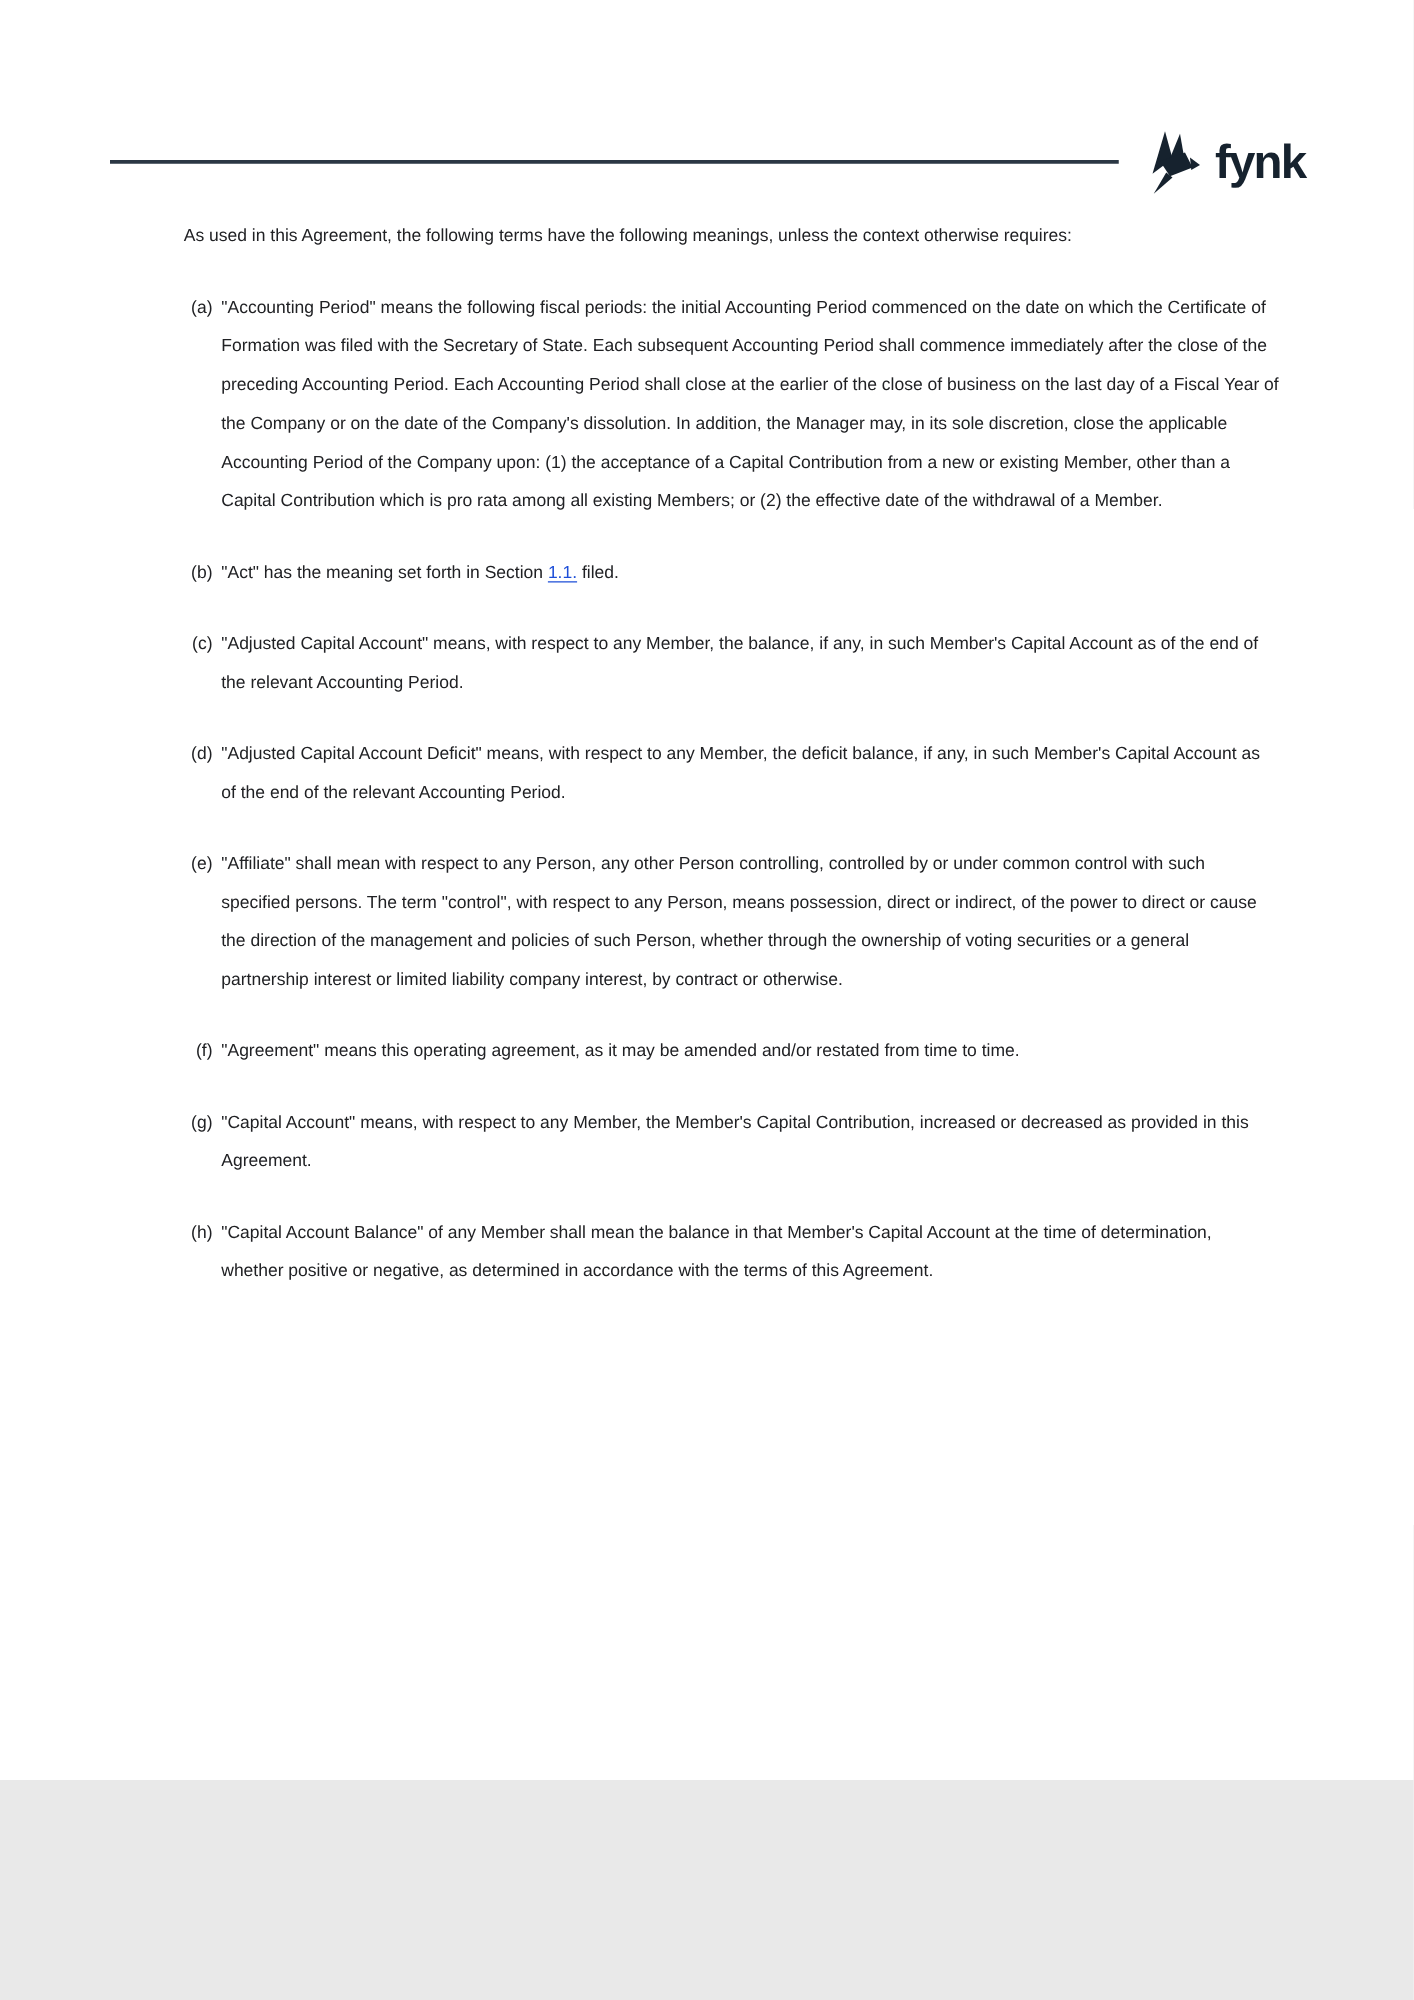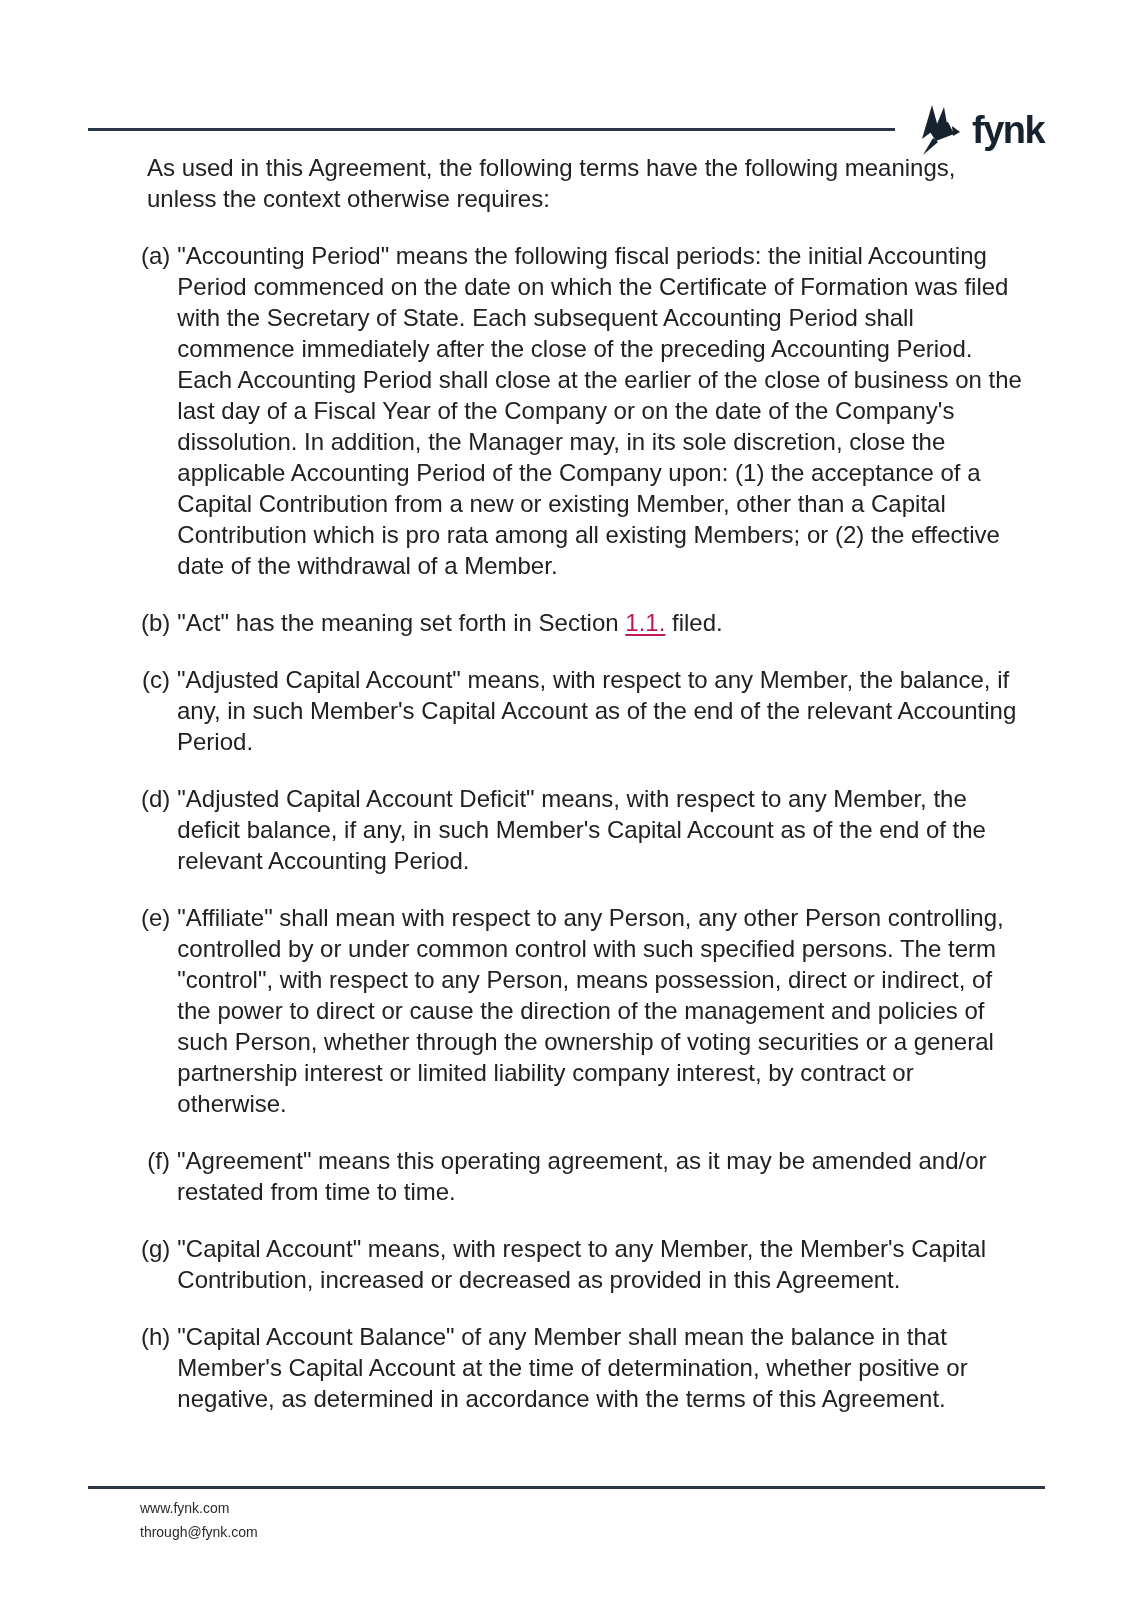--- a/index.html
+++ b/index.html
@@ -1,19 +1,19 @@
 <!DOCTYPE html>
 <html><head>
 <meta charset="utf-8">
 <style>
   html, body { margin: 0; padding: 0; background: #e9e9e9; }
   .page {
     position: relative;
     width: 1131px;
-    height: 1600px;
+    height: 1424px;
     background: #ffffff;
     font-family: "Liberation Sans", sans-serif;
     color: #202124;
     overflow: hidden;
     margin: 0 auto;
   }
   .top-rule {
     position: absolute;
     left: 88px; top: 128px;
     width: 807px; height: 3px;
@@ -29,41 +29,41 @@
   .logo svg { width: 40px; height: 52px; display: block; }
   .brand {
     font-size: 38px;
     font-weight: bold;
     color: #16222e;
     letter-spacing: -1.5px;
     line-height: 52px;
   }
   .content {
     position: absolute;
-    left: 147px; top: 152px;
+    left: 147px; top: 173px;
     width: 877px;
-    font-size: 24px;
+    font-size: 14px;
     line-height: 31px;
   }
   .intro { margin: 0; }
   .definitions { margin: 0; padding: 0; }
   .def {
     display: flex;
     margin-top: 26px;
     margin-left: -6px;
   }
   .def-label {
     flex: 0 0 29px;
     text-align: right;
     margin-right: 7px;
     white-space: nowrap;
   }
   .def-text { flex: 1; margin: 0; max-width: 846px; }
   a.section-link {
-    color: #be185d;
+    color: #1d4ed8;
     text-decoration: underline;
     text-underline-offset: 3px;
     cursor: pointer;
   }
   .footer-rule {
     position: absolute;
     left: 88px; top: 1486px;
     width: 957px; height: 3px;
     background: #2b3744;
   }

